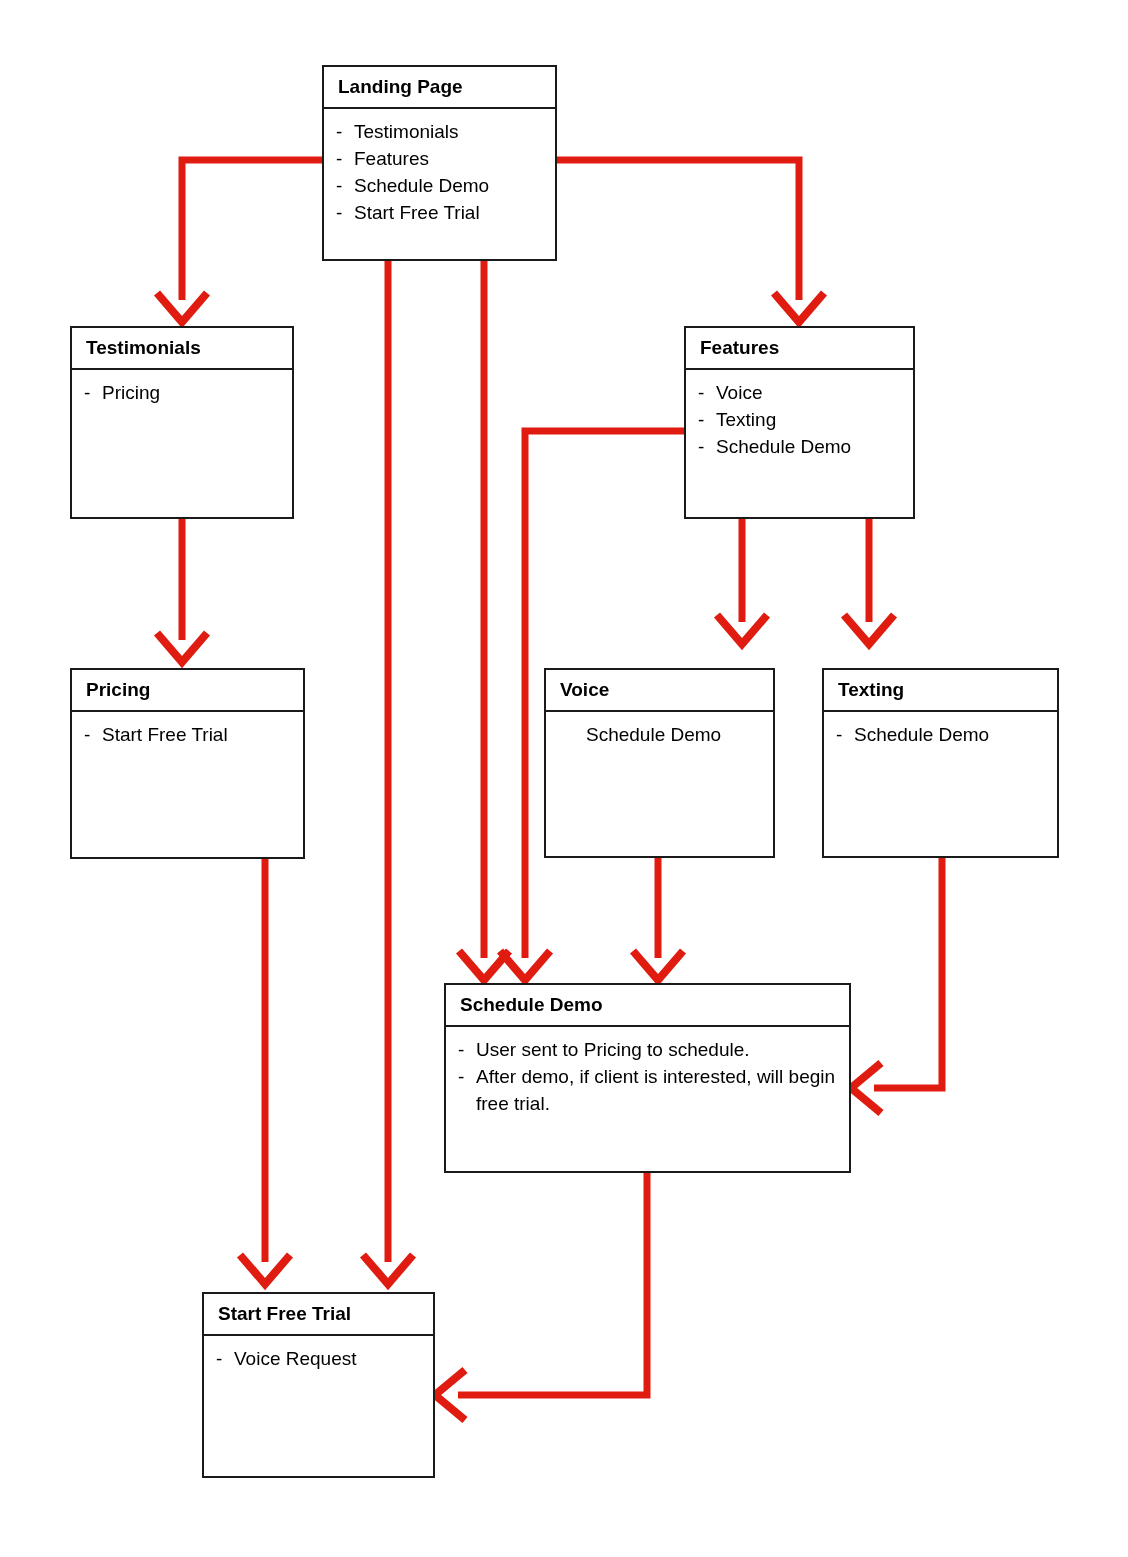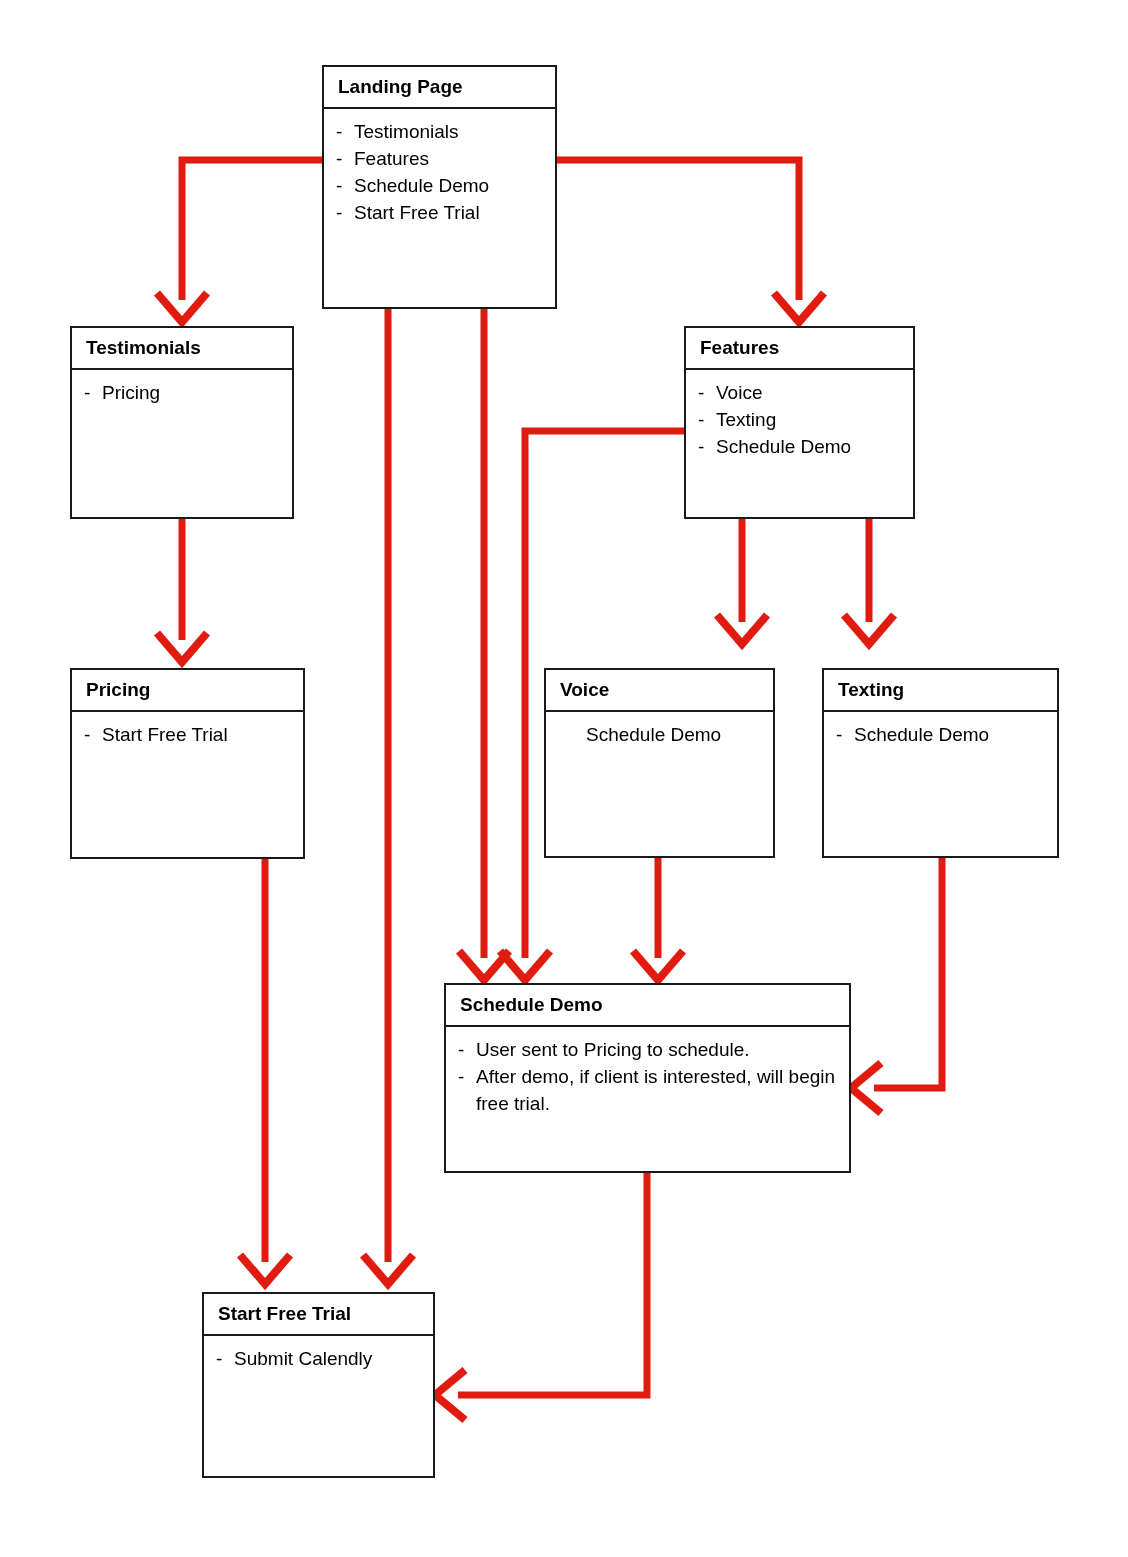--- a/index.html
+++ b/index.html
@@ -126,21 +126,21 @@
       </g>
 
       <g>
         <path d="M 647 1173 L 647 1395 L 458 1395"></path>
         <path d="M 465 1370 L 435 1395 L 465 1420" stroke-width="8"></path>
       </g>
 
     </g>
   </svg>
 
-  <div class="node" style="left:322px;top:65px;width:235px;height:244px;justify-content:center;">
+  <div class="node" style="left:322px;top:65px;width:235px;height:196px;justify-content:center;">
     <div class="node-header">Landing Page</div>
     <div class="node-body">
       <div class="item-row">
         <span class="item-bullet">-</span>
         <span class="item-text">Testimonials</span>
       </div>
       <div class="item-row">
         <span class="item-bullet">-</span>
         <span class="item-text">Features</span>
       </div>
@@ -225,18 +225,18 @@
         <span class="item-text">After demo, if client is interested, will begin free trial.</span>
       </div>
     </div>
   </div>
 
   <div class="node" style="left:202px;top:1292px;width:233px;height:186px;">
     <div class="node-header">Start Free Trial</div>
     <div class="node-body">
       <div class="item-row">
         <span class="item-bullet">-</span>
-        <span class="item-text">Submit Calendly</span>
+        <span class="item-text">Voice Request</span>
       </div>
     </div>
   </div>
 
 </div>
 
 </body></html>

